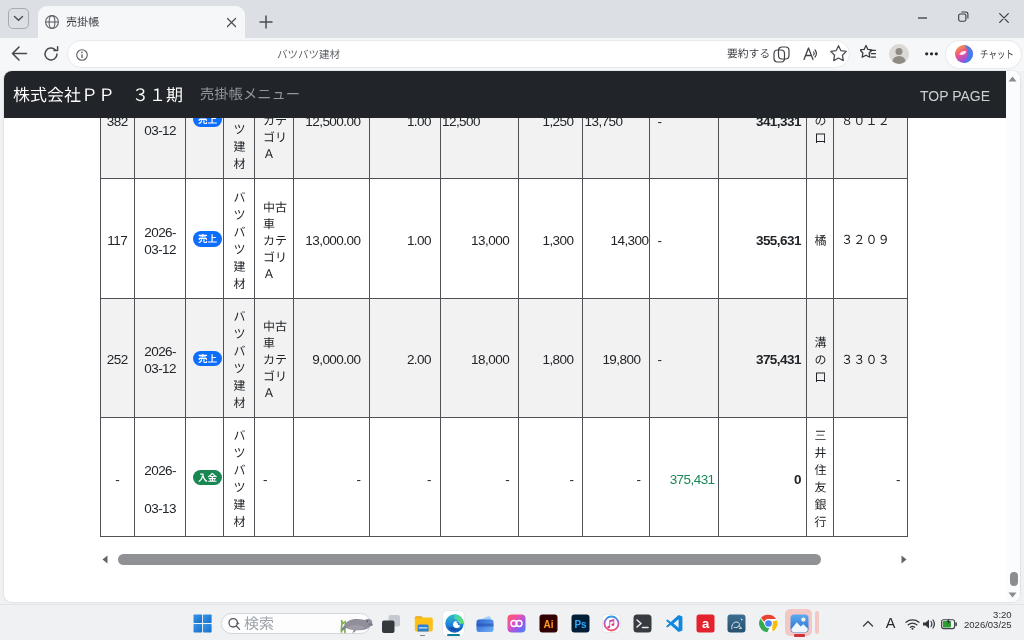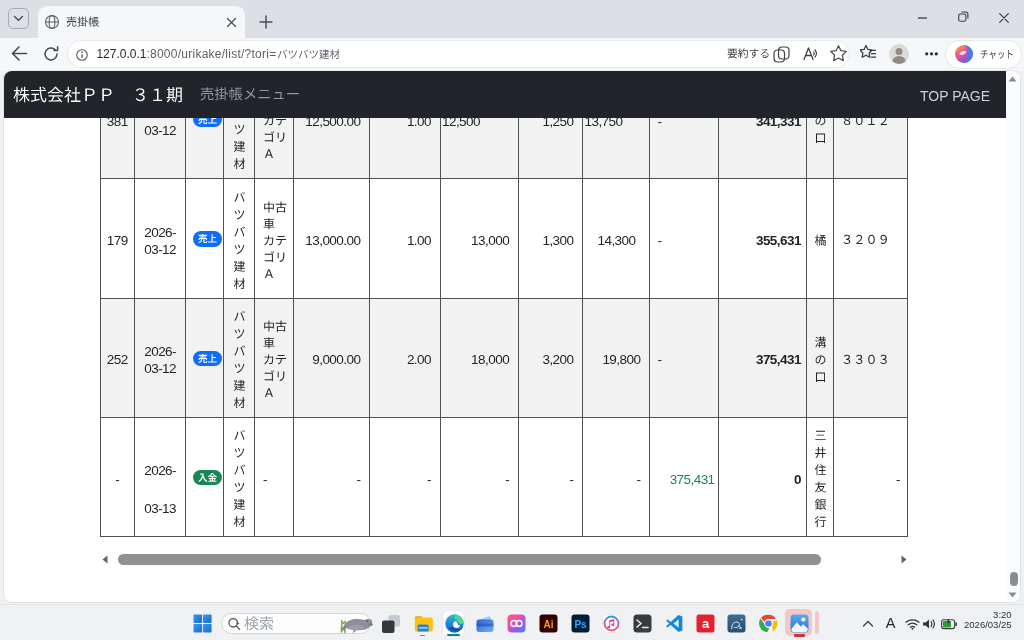--- a/index.html
+++ b/index.html
@@ -64,21 +64,20 @@
           </svg>
         </div>
         <div class="a" style="left:67px;top:40px;width:783px;height:28px;background:#fff;border:1px solid #e7e9ec;border-radius:14.5px;box-sizing:border-box"></div>
         <div class="a" style="left:76px;top:48.5px;width:12px;height:12px">
           <svg width="12" height="12" fill="none">
             <circle cx="6" cy="6" r="5.3" stroke="#5a5e63" stroke-width="1.1"></circle>
             <path d="M6 5.2 V9" stroke="#5a5e63" stroke-width="1.3"></path>
             <circle cx="6" cy="3.4" r="0.8" fill="#5a5e63"></circle>
           </svg>
         </div>
-        <div class="a" style="left:96.4px;top:40px;height:28px;line-height:28px;font-size:12px;white-space:nowrap"><span style="color:#1f2226">127.0.0.1</span><span style="color:#5b5f64;letter-spacing:0.25px">:8000/urikake/list/?tori=</span></div>
         <div class="a" style="left:277.0px;top:46.7px;width:64px;height:14px">
           <svg width="63.5" height="14.5" viewBox="0 0 63.5 14.5">
             <path d="M8.0 2.9 7.5 3.2C7.8 3.6 8.1 4.2 8.3 4.6L8.9 4.4C8.7 3.9 8.3 3.3 8.0 2.9ZM9.2 2.5 8.6 2.7C8.9 3.1 9.3 3.7 9.5 4.2L10.1 3.9C9.9 3.5 9.5 2.9 9.2 2.5ZM2.3 7.9C1.9 8.8 1.3 9.9 0.7 10.8L1.6 11.2C2.2 10.3 2.7 9.3 3.1 8.3C3.5 7.2 3.9 5.7 4.1 5.0C4.1 4.8 4.2 4.5 4.3 4.2L3.3 4.0C3.2 5.3 2.7 6.9 2.3 7.9ZM7.5 7.5C7.9 8.7 8.4 10.1 8.6 11.2L9.6 10.8C9.3 9.9 8.7 8.3 8.3 7.3C7.9 6.1 7.2 4.7 6.8 3.9L5.9 4.2C6.4 5.0 7.0 6.5 7.5 7.5Z M15.3 3.2 14.5 3.5C14.7 4.0 15.3 5.7 15.5 6.2L16.3 6.0C16.1 5.4 15.5 3.7 15.3 3.2ZM20.0 3.9 19.0 3.6C18.8 5.2 18.1 6.9 17.3 7.9C16.2 9.3 14.7 10.3 13.2 10.7L13.9 11.4C15.4 10.9 16.9 9.8 18.0 8.4C18.9 7.3 19.4 5.8 19.8 4.5C19.8 4.3 19.9 4.1 20.0 3.9ZM12.4 3.8 11.5 4.1C11.8 4.6 12.5 6.4 12.7 7.0L13.5 6.7C13.3 6.0 12.6 4.4 12.4 3.8Z M29.0 2.9 28.5 3.2C28.8 3.6 29.1 4.2 29.3 4.6L29.9 4.4C29.7 3.9 29.3 3.3 29.0 2.9ZM30.2 2.5 29.6 2.7C29.9 3.1 30.3 3.7 30.5 4.2L31.1 3.9C30.9 3.5 30.5 2.9 30.2 2.5ZM23.3 7.9C22.9 8.8 22.3 9.9 21.7 10.8L22.6 11.2C23.2 10.3 23.7 9.3 24.1 8.3C24.5 7.2 24.9 5.7 25.1 5.0C25.1 4.8 25.2 4.5 25.3 4.2L24.3 4.0C24.2 5.3 23.7 6.9 23.3 7.9ZM28.5 7.5C28.9 8.7 29.4 10.1 29.6 11.2L30.6 10.8C30.3 9.9 29.7 8.3 29.3 7.3C28.9 6.1 28.2 4.7 27.8 3.9L26.9 4.2C27.4 5.0 28.0 6.5 28.5 7.5Z M36.3 3.2 35.5 3.5C35.7 4.0 36.3 5.7 36.5 6.2L37.3 6.0C37.1 5.4 36.5 3.7 36.3 3.2ZM41.0 3.9 40.0 3.6C39.8 5.2 39.1 6.9 38.3 7.9C37.2 9.3 35.7 10.3 34.2 10.7L34.9 11.4C36.4 10.9 37.9 9.8 39.0 8.4C39.9 7.3 40.4 5.8 40.8 4.5C40.8 4.3 40.9 4.1 41.0 3.9ZM33.4 3.8 32.5 4.1C32.8 4.6 33.5 6.4 33.7 7.0L34.5 6.7C34.3 6.0 33.6 4.4 33.4 3.8Z M46.1 3.1V3.7H48.2V4.5H45.3V5.1H48.2V5.9H46.0V6.6H48.2V7.3H45.9V7.9H48.2V8.8H45.4V9.4H48.2V10.5H49.0V9.4H51.9V8.8H49.0V7.9H51.4V7.3H49.0V6.6H51.3V5.1H52.1V4.5H51.3V3.1H49.0V2.4H48.2V3.1ZM49.0 5.1H50.5V5.9H49.0ZM49.0 4.5V3.7H50.5V4.5ZM43.4 7.5 42.8 7.7C43.1 8.6 43.4 9.3 43.8 9.8C43.4 10.5 42.9 11.0 42.4 11.4C42.5 11.5 42.8 11.8 42.9 12.0C43.5 11.6 43.9 11.1 44.3 10.4C45.4 11.4 47.0 11.7 48.9 11.7H51.8C51.9 11.4 52.0 11.1 52.2 10.9C51.6 10.9 49.3 10.9 48.9 10.9C47.1 10.9 45.7 10.7 44.7 9.7C45.1 8.7 45.4 7.5 45.5 6.0L45.1 5.9L45.0 5.9H43.9C44.4 4.9 44.9 3.9 45.2 3.1L44.7 2.9L44.5 2.9H42.4V3.7H44.2C43.7 4.6 43.1 5.9 42.6 6.9L43.3 7.1L43.5 6.6H44.7C44.6 7.6 44.4 8.4 44.1 9.1C43.8 8.6 43.6 8.1 43.4 7.5Z M60.7 2.3V4.5H57.5V5.3H60.4C59.6 7.0 58.2 8.7 56.9 9.6C57.1 9.8 57.3 10.1 57.5 10.3C58.6 9.4 59.8 7.9 60.7 6.4V10.9C60.7 11.1 60.6 11.1 60.4 11.1C60.2 11.1 59.5 11.1 58.8 11.1C58.9 11.3 59.1 11.7 59.1 11.9C60.0 11.9 60.6 11.9 61.0 11.8C61.3 11.6 61.5 11.4 61.5 10.9V5.3H62.6V4.5H61.5V2.3ZM54.9 2.3V4.5H53.1V5.3H54.8C54.4 6.8 53.6 8.4 52.8 9.3C52.9 9.5 53.1 9.8 53.2 10.0C53.8 9.3 54.4 8.1 54.9 6.8V11.9H55.7V6.5C56.1 7.1 56.7 7.8 56.9 8.2L57.4 7.5C57.1 7.2 56.0 6.0 55.7 5.6V5.3H57.1V4.5H55.7V2.3Z" fill="#5b5f64"></path>
           </svg>
         </div>
         <div class="a" style="left:727.0px;top:46.2px;width:44px;height:15px">
           <svg width="43.7" height="14.9" viewBox="0 0 43.7 14.9">
             <path d="M1.3 4.4V7.2H4.1L3.5 8.2H0.5V8.9H3.0C2.6 9.5 2.2 10.1 1.9 10.5L2.6 10.7L2.9 10.4C3.5 10.6 4.2 10.7 4.8 10.9C3.7 11.2 2.4 11.5 0.6 11.5C0.8 11.7 0.9 12.0 1.0 12.3C3.1 12.1 4.8 11.8 6.0 11.2C7.4 11.5 8.6 11.9 9.5 12.3L10.0 11.6C9.1 11.3 8.0 11.0 6.8 10.6C7.4 10.2 7.9 9.6 8.2 8.9H10.3V8.2H4.4L5.0 7.3L4.7 7.2H9.6V4.4H7.0V3.5H10.0V2.8H0.7V3.5H3.7V4.4ZM4.0 8.9H7.3C6.9 9.5 6.4 10.0 5.8 10.4C5.0 10.2 4.1 10.0 3.3 9.9ZM4.5 3.5H6.2V4.4H4.5ZM2.1 5.1H3.7V6.6H2.1ZM4.5 5.1H6.2V6.6H4.5ZM7.0 5.1H8.8V6.6H7.0Z M16.3 7.0C16.9 7.7 17.6 8.8 17.8 9.5L18.5 9.1C18.3 8.4 17.6 7.4 17.0 6.6ZM14.1 8.7C14.4 9.3 14.7 10.2 14.8 10.8L15.5 10.5C15.4 10.0 15.1 9.1 14.8 8.5ZM11.8 8.5C11.7 9.5 11.4 10.4 11.1 11.1C11.3 11.1 11.6 11.3 11.7 11.4C12.1 10.7 12.3 9.7 12.5 8.6ZM16.8 2.3C16.4 3.8 15.7 5.2 14.9 6.1C15.1 6.2 15.4 6.4 15.6 6.6C15.9 6.2 16.3 5.6 16.6 5.0H20.1C20.0 9.3 19.8 10.9 19.4 11.3C19.3 11.4 19.2 11.5 19.0 11.5C18.7 11.5 18.0 11.5 17.3 11.4C17.5 11.6 17.6 12.0 17.6 12.2C18.2 12.3 18.9 12.3 19.3 12.2C19.7 12.2 19.9 12.1 20.1 11.8C20.6 11.3 20.8 9.6 20.9 4.7C21.0 4.6 21.0 4.3 21.0 4.3H17.0C17.2 3.7 17.4 3.1 17.6 2.5ZM11.2 7.2 11.3 7.9 13.0 7.8V12.3H13.8V7.7L14.7 7.7C14.8 7.9 14.9 8.1 14.9 8.3L15.6 8.0C15.4 7.4 14.9 6.5 14.5 5.8L13.9 6.1C14.1 6.4 14.2 6.7 14.4 7.0L12.7 7.1C13.4 6.2 14.3 4.9 14.9 3.9L14.2 3.6C13.9 4.1 13.5 4.9 13.0 5.5C12.9 5.3 12.6 5.0 12.4 4.8C12.8 4.2 13.3 3.3 13.6 2.6L12.9 2.3C12.7 2.9 12.3 3.7 11.9 4.4L11.6 4.1L11.2 4.6C11.7 5.1 12.3 5.7 12.6 6.2C12.4 6.5 12.1 6.9 11.9 7.1Z M27.7 7.4C27.8 8.4 27.4 8.9 26.8 8.9C26.2 8.9 25.7 8.5 25.7 7.8C25.7 7.1 26.2 6.7 26.8 6.7C27.2 6.7 27.6 6.9 27.7 7.4ZM22.6 4.3 22.7 5.2C24.0 5.1 25.8 5.0 27.5 5.0L27.5 6.1C27.3 6.0 27.0 6.0 26.8 6.0C25.7 6.0 24.9 6.8 24.9 7.8C24.9 9.0 25.7 9.7 26.6 9.7C27.0 9.7 27.3 9.6 27.6 9.4C27.2 10.3 26.2 10.9 24.7 11.3L25.4 12.0C28.0 11.2 28.7 9.6 28.7 8.1C28.7 7.6 28.6 7.1 28.3 6.8L28.3 5.0H28.5C30.0 5.0 31.0 5.0 31.6 5.0L31.6 4.2C31.1 4.2 29.8 4.2 28.5 4.2H28.3L28.3 3.5C28.3 3.4 28.4 3.0 28.4 2.8H27.4C27.4 2.9 27.4 3.2 27.5 3.5L27.5 4.2C25.9 4.3 23.8 4.3 22.6 4.3Z M38.7 11.0C38.4 11.1 38.1 11.1 37.8 11.1C36.9 11.1 36.4 10.8 36.4 10.3C36.4 9.9 36.7 9.6 37.2 9.6C38.0 9.6 38.6 10.2 38.7 11.0ZM35.0 3.4 35.0 4.3C35.2 4.3 35.5 4.3 35.7 4.3C36.3 4.2 38.4 4.1 39.0 4.1C38.5 4.6 37.1 5.7 36.5 6.2C35.9 6.8 34.5 7.9 33.6 8.7L34.2 9.3C35.6 7.9 36.6 7.1 38.4 7.1C39.8 7.1 40.8 7.9 40.8 9.0C40.8 9.9 40.3 10.5 39.4 10.8C39.3 9.8 38.6 8.9 37.2 8.9C36.2 8.9 35.6 9.6 35.6 10.3C35.6 11.2 36.5 11.9 37.9 11.9C40.2 11.9 41.6 10.7 41.6 9.0C41.6 7.5 40.4 6.5 38.6 6.5C38.1 6.5 37.6 6.5 37.1 6.7C37.9 6.0 39.4 4.7 39.9 4.3C40.1 4.2 40.3 4.0 40.5 3.9L40.0 3.3C39.9 3.3 39.8 3.3 39.4 3.3C38.9 3.4 36.3 3.5 35.7 3.5C35.5 3.5 35.2 3.5 35.0 3.4Z" fill="#3b3e43"></path>
           </svg>
         </div>
@@ -157,21 +156,21 @@
       <div class="a" style="left:578.0px;top:-11.5px;width:1px;height:477.3px;background:#4e5256"></div>
       <div class="a" style="left:644.9px;top:-11.5px;width:1px;height:477.3px;background:#4e5256"></div>
       <div class="a" style="left:713.6px;top:-11.5px;width:1px;height:477.3px;background:#4e5256"></div>
       <div class="a" style="left:802.4px;top:-11.5px;width:1px;height:477.3px;background:#4e5256"></div>
       <div class="a" style="left:829.2px;top:-11.5px;width:1px;height:477.3px;background:#4e5256"></div>
       <div class="a" style="left:903.0px;top:-11.5px;width:1px;height:477.3px;background:#4e5256"></div>
       <div class="a" style="left:96.0px;top:107.4px;width:808.0px;height:1px;background:#4e5256"></div>
       <div class="a" style="left:96.0px;top:226.9px;width:808.0px;height:1px;background:#4e5256"></div>
       <div class="a" style="left:96.0px;top:345.7px;width:808.0px;height:1px;background:#4e5256"></div>
       <div class="a" style="left:96.0px;top:465.3px;width:808.0px;height:1px;background:#4e5256"></div>
-      <div class="a" style="left:98.0px;top:41.8px;width:30.6px;text-align:center;font-size:13.5px;line-height:18px;color:#212529;letter-spacing:-0.55px">381</div>
+      <div class="a" style="left:98.0px;top:41.8px;width:30.6px;text-align:center;font-size:13.5px;line-height:18px;color:#212529;letter-spacing:-0.55px">382</div>
       <div class="a" style="left:131.6px;top:33.1px;width:49.1px;text-align:center;font-size:13.5px;line-height:18px;color:#212529;letter-spacing:-0.55px">2026-</div>
       <div class="a" style="left:131.6px;top:50.5px;width:49.1px;text-align:center;font-size:13.5px;line-height:18px;color:#212529;letter-spacing:-0.55px">03-12</div>
       <div class="a" style="left:189.2px;top:40.9px;width:29.3px;height:15.6px;border-radius:8px;background:#0d6efd"></div>
       <div class="a" style="left:194.0px;top:42.0px;width:20px;height:13px">
         <svg width="19.7" height="13.2" viewBox="0 0 19.7 13.2">
           <path d="M0.7 6.0V8.0H1.8V7.0H7.8V8.0H8.9V6.0ZM5.3 7.3V9.6C5.3 10.6 5.6 10.9 6.7 10.9C6.9 10.9 7.7 10.9 7.9 10.9C8.9 10.9 9.2 10.6 9.3 9.2C9.0 9.1 8.5 9.0 8.2 8.8C8.2 9.8 8.2 9.9 7.8 9.9C7.6 9.9 7.0 9.9 6.9 9.9C6.5 9.9 6.5 9.9 6.5 9.6V7.3ZM2.9 7.3C2.8 8.8 2.6 9.6 0.3 10.1C0.5 10.3 0.8 10.8 0.9 11.1C3.6 10.5 4.0 9.2 4.1 7.3ZM4.2 2.1V2.8H0.6V3.9H4.2V4.5H1.5V5.5H8.2V4.5H5.4V3.9H9.1V2.8H5.4V2.1Z M13.5 2.2V9.4H10.0V10.6H18.8V9.4H14.7V6.1H18.1V4.9H14.7V2.2Z" fill="#ffffff"></path>
         </svg>
       </div>
       <div class="a" style="left:228.9px;top:-2.0px;width:13px;height:103px">
         <svg width="13.0" height="103.1" viewBox="0 0 13.0 103.1">
@@ -193,21 +192,21 @@
       <div class="a" style="left:809.8px;top:24.0px;width:13px;height:51px">
         <svg width="13.0" height="51.2" viewBox="0 0 13.0 51.2">
           <path d="M1.6 3.4C2.3 3.7 3.2 4.3 3.6 4.8L4.2 4.0C3.7 3.6 2.8 3.1 2.1 2.7ZM1.0 6.6C1.7 6.9 2.6 7.5 3.0 7.9L3.5 7.1C3.1 6.7 2.2 6.2 1.5 5.9ZM1.3 13.0 2.1 13.5C2.7 12.4 3.4 10.9 4.0 9.6L3.3 9.0C2.7 10.4 1.9 12.0 1.3 13.0ZM4.9 7.9V11.0H3.8V11.7H4.9V13.6H5.8V11.7H10.2V12.7C10.2 12.9 10.2 12.9 10.0 12.9C9.8 12.9 9.2 12.9 8.6 12.9C8.7 13.1 8.8 13.4 8.9 13.6C9.7 13.6 10.3 13.6 10.7 13.5C11.0 13.4 11.1 13.2 11.1 12.7V11.7H12.1V11.0H11.1V7.9H8.3V7.3H12.0V6.5H9.8V5.7H11.4V5.0H9.8V4.3H11.6V3.6H9.8V2.6H9.0V3.6H7.0V2.6H6.1V3.6H4.4V4.3H6.1V5.0H4.7V5.7H6.1V6.5H4.0V7.3H7.5V7.9ZM7.0 4.3H9.0V5.0H7.0ZM7.0 6.5V5.7H9.0V6.5ZM7.5 11.0H5.8V10.1H7.5ZM8.3 11.0V10.1H10.2V11.0ZM7.5 9.4H5.8V8.6H7.5ZM8.3 9.4V8.6H10.2V9.4Z M6.2 22.3C6.1 23.4 5.8 24.5 5.5 25.5C4.9 27.6 4.3 28.4 3.7 28.4C3.2 28.4 2.5 27.7 2.5 26.2C2.5 24.6 3.9 22.6 6.2 22.3ZM7.2 22.3C9.2 22.5 10.4 24.0 10.4 25.8C10.4 27.8 8.9 29.0 7.4 29.3C7.1 29.4 6.7 29.4 6.3 29.5L6.9 30.4C9.7 30.0 11.4 28.3 11.4 25.8C11.4 23.4 9.6 21.4 6.8 21.4C3.9 21.4 1.6 23.7 1.6 26.3C1.6 28.2 2.6 29.5 3.7 29.5C4.8 29.5 5.8 28.2 6.5 25.7C6.8 24.6 7.1 23.4 7.2 22.3Z M2.0 38.5V48.0H3.0V46.9H10.1V47.9H11.0V38.5ZM3.0 46.0V39.4H10.1V46.0Z" fill="#212529"></path>
         </svg>
       </div>
       <div class="a" style="left:836.8px;top:40.9px;width:49px;height:17px">
         <svg width="49.3" height="16.8" viewBox="0 0 49.3 16.8">
           <path d="M6.1 13.0C8.2 13.0 9.3 12.0 9.3 10.7C9.3 9.7 8.8 9.0 7.6 8.4V8.4C8.6 7.7 9.0 7.0 9.0 6.1C9.0 4.8 7.9 3.8 6.1 3.8C4.4 3.8 3.2 4.8 3.2 6.1C3.2 7.0 3.7 7.7 4.6 8.1V8.2C3.5 8.7 2.9 9.5 2.9 10.6C2.9 12.0 4.1 13.0 6.1 13.0ZM6.9 8.1C5.5 7.7 4.3 7.3 4.3 6.1C4.3 5.3 5.0 4.6 6.1 4.6C7.3 4.6 8.0 5.4 8.0 6.2C8.0 6.9 7.8 7.4 6.9 8.1ZM6.2 12.2C4.8 12.2 3.9 11.5 3.9 10.5C3.9 9.7 4.4 9.1 5.3 8.5C6.9 9.0 8.2 9.5 8.2 10.6C8.2 11.5 7.5 12.2 6.2 12.2Z M18.3 13.0C20.3 13.0 21.6 11.4 21.6 8.4C21.6 5.3 20.3 3.8 18.3 3.8C16.3 3.8 15.0 5.3 15.0 8.4C15.0 11.4 16.3 13.0 18.3 13.0ZM18.3 12.1C17.0 12.1 16.1 11.0 16.1 8.4C16.1 5.7 17.0 4.7 18.3 4.7C19.6 4.7 20.5 5.7 20.5 8.4C20.5 11.0 19.6 12.1 18.3 12.1Z M27.4 12.9H33.8V12.0H31.2V3.9H30.4C29.8 4.3 29.1 4.4 28.1 4.6V5.3H30.1V12.0H27.4Z M39.6 12.9H45.9V11.9H42.8C42.3 11.9 41.9 12.0 41.4 12.0C43.7 10.1 45.5 8.3 45.5 6.5C45.5 4.8 44.3 3.8 42.6 3.8C41.3 3.8 40.3 4.4 39.4 5.4L40.1 6.0C40.8 5.2 41.6 4.7 42.5 4.7C43.7 4.7 44.4 5.5 44.4 6.5C44.4 8.1 42.4 10.0 39.6 12.3Z" fill="#212529"></path>
         </svg>
       </div>
-      <div class="a" style="left:98.0px;top:161.2px;width:30.6px;text-align:center;font-size:13.5px;line-height:18px;color:#212529;letter-spacing:-0.55px">179</div>
+      <div class="a" style="left:98.0px;top:161.2px;width:30.6px;text-align:center;font-size:13.5px;line-height:18px;color:#212529;letter-spacing:-0.55px">117</div>
       <div class="a" style="left:131.6px;top:152.6px;width:49.1px;text-align:center;font-size:13.5px;line-height:18px;color:#212529;letter-spacing:-0.55px">2026-</div>
       <div class="a" style="left:131.6px;top:169.9px;width:49.1px;text-align:center;font-size:13.5px;line-height:18px;color:#212529;letter-spacing:-0.55px">03-12</div>
       <div class="a" style="left:189.2px;top:160.3px;width:29.3px;height:15.6px;border-radius:8px;background:#0d6efd"></div>
       <div class="a" style="left:194.0px;top:161.4px;width:20px;height:13px">
         <svg width="19.7" height="13.2" viewBox="0 0 19.7 13.2">
           <path d="M0.7 6.0V8.0H1.8V7.0H7.8V8.0H8.9V6.0ZM5.3 7.3V9.6C5.3 10.6 5.6 10.9 6.7 10.9C6.9 10.9 7.7 10.9 7.9 10.9C8.9 10.9 9.2 10.6 9.3 9.2C9.0 9.1 8.5 9.0 8.2 8.8C8.2 9.8 8.2 9.9 7.8 9.9C7.6 9.9 7.0 9.9 6.9 9.9C6.5 9.9 6.5 9.9 6.5 9.6V7.3ZM2.9 7.3C2.8 8.8 2.6 9.6 0.3 10.1C0.5 10.3 0.8 10.8 0.9 11.1C3.6 10.5 4.0 9.2 4.1 7.3ZM4.2 2.1V2.8H0.6V3.9H4.2V4.5H1.5V5.5H8.2V4.5H5.4V3.9H9.1V2.8H5.4V2.1Z M13.5 2.2V9.4H10.0V10.6H18.8V9.4H14.7V6.1H18.1V4.9H14.7V2.2Z" fill="#ffffff"></path>
         </svg>
       </div>
       <div class="a" style="left:228.9px;top:117.5px;width:13px;height:103px">
         <svg width="13.0" height="103.1" viewBox="0 0 13.0 103.1">
@@ -216,21 +215,21 @@
       </div>
       <div class="a" style="left:258.9px;top:127.6px;width:25px;height:83px">
         <svg width="25.0" height="83.0" viewBox="0 0 25.0 83.0">
           <path d="M5.5 2.6V4.8H1.2V10.5H2.1V9.7H5.5V13.6H6.4V9.7H9.9V10.4H10.8V4.8H6.4V2.6ZM2.1 8.8V5.6H5.5V8.8ZM9.9 8.8H6.4V5.6H9.9Z M13.9 8.3V13.7H14.9V13.0H21.1V13.6H22.1V8.3H18.5V5.7H23.4V4.8H18.5V2.6H17.5V4.8H12.6V5.7H17.5V8.3ZM14.9 12.2V9.1H21.1V12.2Z M1.9 22.0V26.7H5.5V27.7H0.6V28.5H5.5V30.3H6.4V28.5H11.4V27.7H6.4V26.7H10.2V22.0H6.4V21.1H11.0V20.3H6.4V19.2H5.5V20.3H1.0V21.1H5.5V22.0ZM2.8 24.7H5.5V26.0H2.8ZM6.4 24.7H9.3V26.0H6.4ZM2.8 22.8H5.5V24.0H2.8ZM6.4 22.8H9.3V24.0H6.4Z M10.3 39.0 9.6 38.6C9.4 38.7 9.1 38.7 8.8 38.7H6.0C6.0 38.3 6.0 37.9 6.0 37.4C6.0 37.2 6.1 36.7 6.1 36.5H5.0C5.0 36.7 5.1 37.2 5.1 37.5C5.1 37.9 5.0 38.3 5.0 38.7H2.9C2.4 38.7 1.9 38.7 1.5 38.6V39.6C1.9 39.6 2.4 39.6 2.9 39.6H4.9C4.6 42.0 3.7 43.5 2.5 44.6C2.2 45.0 1.7 45.3 1.3 45.5L2.2 46.2C4.2 44.8 5.4 43.0 5.9 39.6H9.2C9.2 40.9 9.1 43.8 8.6 44.7C8.5 45.0 8.3 45.1 7.9 45.1C7.4 45.1 6.8 45.1 6.1 45.0L6.3 46.0C6.9 46.0 7.6 46.1 8.2 46.1C8.8 46.1 9.2 45.8 9.5 45.3C10.0 44.2 10.2 40.7 10.2 39.5C10.2 39.4 10.2 39.2 10.3 39.0Z M14.6 37.0V38.0C14.9 38.0 15.3 38.0 15.7 38.0C16.4 38.0 19.9 38.0 20.5 38.0C20.9 38.0 21.3 38.0 21.6 38.0V37.0C21.3 37.1 20.9 37.1 20.5 37.1C19.9 37.1 16.4 37.1 15.7 37.1C15.3 37.1 14.9 37.1 14.6 37.0ZM13.1 40.0V41.0C13.5 41.0 13.8 41.0 14.2 41.0H17.8C17.7 42.1 17.6 43.1 17.1 44.0C16.6 44.7 15.8 45.4 14.8 45.8L15.7 46.5C16.7 45.9 17.6 45.1 18.1 44.3C18.6 43.4 18.7 42.3 18.8 41.0H22.0C22.3 41.0 22.7 41.0 23.0 41.0V40.0C22.7 40.1 22.3 40.1 22.0 40.1C21.4 40.1 14.9 40.1 14.2 40.1C13.8 40.1 13.5 40.1 13.1 40.0Z M8.8 52.6 8.2 52.9C8.5 53.3 8.9 54.0 9.1 54.5L9.8 54.2C9.5 53.7 9.1 53.0 8.8 52.6ZM10.3 52.3 9.7 52.5C10.0 52.9 10.4 53.6 10.6 54.1L11.3 53.8C11.1 53.4 10.6 52.7 10.3 52.3ZM1.7 61.3V62.3C2.0 62.3 2.5 62.3 3.0 62.3H8.9L8.9 63.0H10.0C9.9 62.8 9.9 62.2 9.9 61.8V55.6C9.9 55.3 9.9 55.0 9.9 54.7C9.7 54.7 9.3 54.7 9.0 54.7H3.1C2.8 54.7 2.2 54.7 1.8 54.6V55.7C2.1 55.7 2.7 55.7 3.2 55.7H8.9V61.3H3.0C2.5 61.3 2.0 61.3 1.7 61.3Z M21.3 53.4H20.2C20.2 53.7 20.2 54.0 20.2 54.4C20.2 54.9 20.2 55.9 20.2 56.3C20.2 58.6 20.1 59.6 19.2 60.6C18.5 61.4 17.5 61.9 16.4 62.2L17.2 63.0C18.0 62.7 19.2 62.2 20.0 61.2C20.9 60.2 21.3 59.3 21.3 56.4C21.3 55.9 21.3 54.9 21.3 54.4C21.3 54.0 21.3 53.7 21.3 53.4ZM15.7 53.5H14.7C14.7 53.7 14.7 54.1 14.7 54.4C14.7 54.7 14.7 57.8 14.7 58.3C14.7 58.7 14.7 59.1 14.6 59.3H15.7C15.7 59.1 15.7 58.7 15.7 58.4C15.7 57.9 15.7 54.7 15.7 54.4C15.7 54.1 15.7 53.7 15.7 53.5Z M1.9 79.1H3.0L4.0 76.4H7.8L8.8 79.1H10.0L6.6 70.3H5.2ZM4.3 75.5 4.8 74.1C5.2 73.2 5.6 72.2 5.9 71.2H5.9C6.3 72.2 6.6 73.1 7.0 74.1L7.5 75.5Z" fill="#212529"></path>
         </svg>
       </div>
       <div class="a" style="left:291.1px;top:161.2px;width:65.3px;text-align:right;font-size:13.5px;line-height:18px;color:#212529;letter-spacing:-0.55px">13,000.00</div>
       <div class="a" style="left:367.4px;top:161.2px;width:59.6px;text-align:right;font-size:13.5px;line-height:18px;color:#212529;letter-spacing:-0.55px">1.00</div>
       <div class="a" style="left:438.0px;top:161.2px;width:67.1px;text-align:right;font-size:13.5px;line-height:18px;color:#212529;letter-spacing:-0.55px">13,000</div>
       <div class="a" style="left:516.1px;top:161.2px;width:53.4px;text-align:right;font-size:13.5px;line-height:18px;color:#212529;letter-spacing:-0.55px">1,300</div>
-      <div class="a" style="left:580.5px;top:161.2px;width:64px;text-align:center;font-size:13.5px;line-height:18px;color:#212529;letter-spacing:-0.55px">14,300</div>
+      <div class="a" style="left:580.5px;top:161.2px;width:64px;text-align:right;font-size:13.5px;line-height:18px;color:#212529;letter-spacing:-0.55px">14,300</div>
       <div class="a" style="left:653.4px;top:161.2px;width:20.0px;text-align:left;font-size:13.5px;line-height:18px;color:#212529;letter-spacing:-0.55px">-</div>
       <div class="a" style="left:716.1px;top:161.2px;width:80.8px;text-align:right;font-size:13.5px;line-height:18px;color:#212529;font-weight:bold;letter-spacing:-0.55px">355,631</div>
       <div class="a" style="left:809.8px;top:160.8px;width:13px;height:17px">
         <svg width="13.0" height="16.6" viewBox="0 0 13.0 16.6">
           <path d="M6.6 4.5C7.3 4.6 8.2 4.9 8.9 5.1H5.2V5.8H7.4C6.7 6.4 5.7 7.0 4.9 7.3C5.0 7.4 5.3 7.7 5.4 7.9C6.4 7.4 7.6 6.6 8.3 5.9V7.3C8.3 7.4 8.3 7.4 8.1 7.4C8.0 7.5 7.6 7.5 7.0 7.4C7.1 7.6 7.3 7.9 7.3 8.1C8.0 8.1 8.5 8.1 8.8 8.0C9.1 7.9 9.1 7.7 9.1 7.3V5.8H10.8C10.6 6.2 10.3 6.6 10.1 6.9L10.7 7.2C11.1 6.7 11.6 6.0 11.9 5.3L11.4 5.1L11.2 5.1H10.1L10.2 4.9C10.0 4.8 9.7 4.7 9.4 4.6C10.0 4.3 10.7 3.8 11.2 3.4L10.7 3.0L10.5 3.0H5.8V3.7H9.7C9.3 4.0 8.9 4.2 8.5 4.4C8.0 4.3 7.5 4.1 7.1 4.0ZM7.0 10.7V13.2H7.7V12.8H10.0V10.7ZM7.7 11.3H9.4V12.2H7.7ZM10.8 8.9V9.7C10.8 9.7 10.8 9.7 10.6 9.7C10.5 9.7 9.9 9.7 9.8 9.7C9.5 9.7 9.5 9.7 9.5 9.5V8.9ZM5.3 8.2V13.7H6.1V10.2C6.2 10.3 6.4 10.6 6.4 10.7C7.6 10.4 7.9 9.9 8.0 8.9H8.8V9.5C8.8 10.2 9.0 10.3 9.7 10.3C9.8 10.3 10.6 10.3 10.7 10.3H10.8V12.8C10.8 12.9 10.8 12.9 10.7 12.9C10.6 13.0 10.1 13.0 9.7 12.9C9.8 13.1 9.9 13.5 10.0 13.7C10.6 13.7 11.0 13.7 11.3 13.5C11.6 13.4 11.7 13.2 11.7 12.8V8.2ZM6.1 10.2V8.9H7.3C7.2 9.7 7.0 10.0 6.1 10.2ZM2.7 2.6V5.2H1.1V6.1H2.6C2.3 7.7 1.6 9.6 0.9 10.6C1.0 10.8 1.2 11.2 1.3 11.4C1.9 10.6 2.3 9.4 2.7 8.1V13.6H3.5V8.0C3.9 8.6 4.3 9.4 4.5 9.7L5.0 9.1C4.7 8.8 3.9 7.4 3.5 7.0V6.1H4.9V5.2H3.5V2.6Z" fill="#212529"></path>
         </svg>
       </div>
       <div class="a" style="left:836.8px;top:160.3px;width:49px;height:17px">
         <svg width="49.3" height="16.8" viewBox="0 0 49.3 16.8">
           <path d="M6.1 13.0C7.8 13.0 9.2 12.1 9.2 10.5C9.2 9.3 8.3 8.4 7.2 8.2V8.2C8.3 7.9 8.9 7.1 8.9 6.0C8.9 4.7 7.8 3.8 6.0 3.8C4.8 3.8 3.8 4.3 2.9 5.2L3.5 5.8C4.2 5.1 5.1 4.7 6.0 4.7C7.2 4.7 7.8 5.3 7.8 6.2C7.8 7.0 7.0 7.8 5.0 7.8V8.7C7.2 8.7 8.1 9.4 8.1 10.5C8.1 11.5 7.2 12.1 6.0 12.1C4.8 12.1 3.9 11.6 3.2 10.8L2.7 11.5C3.3 12.4 4.4 13.0 6.1 13.0Z M15.2 12.9H21.5V11.9H18.4C17.9 11.9 17.5 12.0 17.0 12.0C19.3 10.1 21.1 8.3 21.1 6.5C21.1 4.8 19.9 3.8 18.2 3.8C16.9 3.8 15.9 4.4 15.0 5.4L15.7 6.0C16.4 5.2 17.2 4.7 18.1 4.7C19.3 4.7 20.0 5.5 20.0 6.5C20.0 8.1 18.0 10.0 15.2 12.3Z M30.5 13.0C32.5 13.0 33.8 11.4 33.8 8.4C33.8 5.3 32.5 3.8 30.5 3.8C28.5 3.8 27.2 5.3 27.2 8.4C27.2 11.4 28.5 13.0 30.5 13.0ZM30.5 12.1C29.2 12.1 28.3 11.0 28.3 8.4C28.3 5.7 29.2 4.7 30.5 4.7C31.8 4.7 32.7 5.7 32.7 8.4C32.7 11.0 31.8 12.1 30.5 12.1Z M42.4 3.8C40.8 3.8 39.5 4.9 39.5 6.8C39.5 8.7 40.8 9.5 42.3 9.5C43.4 9.5 44.1 9.0 44.8 8.3C44.7 11.2 43.3 12.1 42.1 12.1C41.3 12.1 40.8 11.9 40.3 11.3L39.6 12.0C40.2 12.6 41.0 13.0 42.2 13.0C44.0 13.0 45.9 11.6 45.9 8.0C45.9 5.0 44.3 3.8 42.4 3.8ZM44.7 7.3C44.2 8.1 43.4 8.7 42.5 8.7C41.4 8.7 40.6 8.0 40.6 6.8C40.6 5.4 41.3 4.7 42.4 4.7C43.6 4.7 44.6 5.5 44.7 7.3Z" fill="#212529"></path>
@@ -251,21 +250,21 @@
         </svg>
       </div>
       <div class="a" style="left:258.9px;top:246.7px;width:25px;height:83px">
         <svg width="25.0" height="83.0" viewBox="0 0 25.0 83.0">
           <path d="M5.5 2.6V4.8H1.2V10.5H2.1V9.7H5.5V13.6H6.4V9.7H9.9V10.4H10.8V4.8H6.4V2.6ZM2.1 8.8V5.6H5.5V8.8ZM9.9 8.8H6.4V5.6H9.9Z M13.9 8.3V13.7H14.9V13.0H21.1V13.6H22.1V8.3H18.5V5.7H23.4V4.8H18.5V2.6H17.5V4.8H12.6V5.7H17.5V8.3ZM14.9 12.2V9.1H21.1V12.2Z M1.9 22.0V26.7H5.5V27.7H0.6V28.5H5.5V30.3H6.4V28.5H11.4V27.7H6.4V26.7H10.2V22.0H6.4V21.1H11.0V20.3H6.4V19.2H5.5V20.3H1.0V21.1H5.5V22.0ZM2.8 24.7H5.5V26.0H2.8ZM6.4 24.7H9.3V26.0H6.4ZM2.8 22.8H5.5V24.0H2.8ZM6.4 22.8H9.3V24.0H6.4Z M10.3 39.0 9.6 38.6C9.4 38.7 9.1 38.7 8.8 38.7H6.0C6.0 38.3 6.0 37.9 6.0 37.4C6.0 37.2 6.1 36.7 6.1 36.5H5.0C5.0 36.7 5.1 37.2 5.1 37.5C5.1 37.9 5.0 38.3 5.0 38.7H2.9C2.4 38.7 1.9 38.7 1.5 38.6V39.6C1.9 39.6 2.4 39.6 2.9 39.6H4.9C4.6 42.0 3.7 43.5 2.5 44.6C2.2 45.0 1.7 45.3 1.3 45.5L2.2 46.2C4.2 44.8 5.4 43.0 5.9 39.6H9.2C9.2 40.9 9.1 43.8 8.6 44.7C8.5 45.0 8.3 45.1 7.9 45.1C7.4 45.1 6.8 45.1 6.1 45.0L6.3 46.0C6.9 46.0 7.6 46.1 8.2 46.1C8.8 46.1 9.2 45.8 9.5 45.3C10.0 44.2 10.2 40.7 10.2 39.5C10.2 39.4 10.2 39.2 10.3 39.0Z M14.6 37.0V38.0C14.9 38.0 15.3 38.0 15.7 38.0C16.4 38.0 19.9 38.0 20.5 38.0C20.9 38.0 21.3 38.0 21.6 38.0V37.0C21.3 37.1 20.9 37.1 20.5 37.1C19.9 37.1 16.4 37.1 15.7 37.1C15.3 37.1 14.9 37.1 14.6 37.0ZM13.1 40.0V41.0C13.5 41.0 13.8 41.0 14.2 41.0H17.8C17.7 42.1 17.6 43.1 17.1 44.0C16.6 44.7 15.8 45.4 14.8 45.8L15.7 46.5C16.7 45.9 17.6 45.1 18.1 44.3C18.6 43.4 18.7 42.3 18.8 41.0H22.0C22.3 41.0 22.7 41.0 23.0 41.0V40.0C22.7 40.1 22.3 40.1 22.0 40.1C21.4 40.1 14.9 40.1 14.2 40.1C13.8 40.1 13.5 40.1 13.1 40.0Z M8.8 52.6 8.2 52.9C8.5 53.3 8.9 54.0 9.1 54.5L9.8 54.2C9.5 53.7 9.1 53.0 8.8 52.6ZM10.3 52.3 9.7 52.5C10.0 52.9 10.4 53.6 10.6 54.1L11.3 53.8C11.1 53.4 10.6 52.7 10.3 52.3ZM1.7 61.3V62.3C2.0 62.3 2.5 62.3 3.0 62.3H8.9L8.9 63.0H10.0C9.9 62.8 9.9 62.2 9.9 61.8V55.6C9.9 55.3 9.9 55.0 9.9 54.7C9.7 54.7 9.3 54.7 9.0 54.7H3.1C2.8 54.7 2.2 54.7 1.8 54.6V55.7C2.1 55.7 2.7 55.7 3.2 55.7H8.9V61.3H3.0C2.5 61.3 2.0 61.3 1.7 61.3Z M21.3 53.4H20.2C20.2 53.7 20.2 54.0 20.2 54.4C20.2 54.9 20.2 55.9 20.2 56.3C20.2 58.6 20.1 59.6 19.2 60.6C18.5 61.4 17.5 61.9 16.4 62.2L17.2 63.0C18.0 62.7 19.2 62.2 20.0 61.2C20.9 60.2 21.3 59.3 21.3 56.4C21.3 55.9 21.3 54.9 21.3 54.4C21.3 54.0 21.3 53.7 21.3 53.4ZM15.7 53.5H14.7C14.7 53.7 14.7 54.1 14.7 54.4C14.7 54.7 14.7 57.8 14.7 58.3C14.7 58.7 14.7 59.1 14.6 59.3H15.7C15.7 59.1 15.7 58.7 15.7 58.4C15.7 57.9 15.7 54.7 15.7 54.4C15.7 54.1 15.7 53.7 15.7 53.5Z M1.9 79.1H3.0L4.0 76.4H7.8L8.8 79.1H10.0L6.6 70.3H5.2ZM4.3 75.5 4.8 74.1C5.2 73.2 5.6 72.2 5.9 71.2H5.9C6.3 72.2 6.6 73.1 7.0 74.1L7.5 75.5Z" fill="#212529"></path>
         </svg>
       </div>
       <div class="a" style="left:291.1px;top:280.4px;width:65.3px;text-align:right;font-size:13.5px;line-height:18px;color:#212529;letter-spacing:-0.55px">9,000.00</div>
       <div class="a" style="left:367.4px;top:280.4px;width:59.6px;text-align:right;font-size:13.5px;line-height:18px;color:#212529;letter-spacing:-0.55px">2.00</div>
       <div class="a" style="left:438.0px;top:280.4px;width:67.1px;text-align:right;font-size:13.5px;line-height:18px;color:#212529;letter-spacing:-0.55px">18,000</div>
-      <div class="a" style="left:516.1px;top:280.4px;width:53.4px;text-align:right;font-size:13.5px;line-height:18px;color:#212529;letter-spacing:-0.55px">3,200</div>
+      <div class="a" style="left:516.1px;top:280.4px;width:53.4px;text-align:right;font-size:13.5px;line-height:18px;color:#212529;letter-spacing:-0.55px">1,800</div>
       <div class="a" style="left:580.5px;top:280.4px;width:55.9px;text-align:right;font-size:13.5px;line-height:18px;color:#212529;letter-spacing:-0.55px">19,800</div>
       <div class="a" style="left:653.4px;top:280.4px;width:20.0px;text-align:left;font-size:13.5px;line-height:18px;color:#212529;letter-spacing:-0.55px">-</div>
       <div class="a" style="left:716.1px;top:280.4px;width:80.8px;text-align:right;font-size:13.5px;line-height:18px;color:#212529;font-weight:bold;letter-spacing:-0.55px">375,431</div>
       <div class="a" style="left:809.8px;top:262.6px;width:13px;height:51px">
         <svg width="13.0" height="51.2" viewBox="0 0 13.0 51.2">
           <path d="M1.6 3.4C2.3 3.7 3.2 4.3 3.6 4.8L4.2 4.0C3.7 3.6 2.8 3.1 2.1 2.7ZM1.0 6.6C1.7 6.9 2.6 7.5 3.0 7.9L3.5 7.1C3.1 6.7 2.2 6.2 1.5 5.9ZM1.3 13.0 2.1 13.5C2.7 12.4 3.4 10.9 4.0 9.6L3.3 9.0C2.7 10.4 1.9 12.0 1.3 13.0ZM4.9 7.9V11.0H3.8V11.7H4.9V13.6H5.8V11.7H10.2V12.7C10.2 12.9 10.2 12.9 10.0 12.9C9.8 12.9 9.2 12.9 8.6 12.9C8.7 13.1 8.8 13.4 8.9 13.6C9.7 13.6 10.3 13.6 10.7 13.5C11.0 13.4 11.1 13.2 11.1 12.7V11.7H12.1V11.0H11.1V7.9H8.3V7.3H12.0V6.5H9.8V5.7H11.4V5.0H9.8V4.3H11.6V3.6H9.8V2.6H9.0V3.6H7.0V2.6H6.1V3.6H4.4V4.3H6.1V5.0H4.7V5.7H6.1V6.5H4.0V7.3H7.5V7.9ZM7.0 4.3H9.0V5.0H7.0ZM7.0 6.5V5.7H9.0V6.5ZM7.5 11.0H5.8V10.1H7.5ZM8.3 11.0V10.1H10.2V11.0ZM7.5 9.4H5.8V8.6H7.5ZM8.3 9.4V8.6H10.2V9.4Z M6.2 22.3C6.1 23.4 5.8 24.5 5.5 25.5C4.9 27.6 4.3 28.4 3.7 28.4C3.2 28.4 2.5 27.7 2.5 26.2C2.5 24.6 3.9 22.6 6.2 22.3ZM7.2 22.3C9.2 22.5 10.4 24.0 10.4 25.8C10.4 27.8 8.9 29.0 7.4 29.3C7.1 29.4 6.7 29.4 6.3 29.5L6.9 30.4C9.7 30.0 11.4 28.3 11.4 25.8C11.4 23.4 9.6 21.4 6.8 21.4C3.9 21.4 1.6 23.7 1.6 26.3C1.6 28.2 2.6 29.5 3.7 29.5C4.8 29.5 5.8 28.2 6.5 25.7C6.8 24.6 7.1 23.4 7.2 22.3Z M2.0 38.5V48.0H3.0V46.9H10.1V47.9H11.0V38.5ZM3.0 46.0V39.4H10.1V46.0Z" fill="#212529"></path>
         </svg>
       </div>
       <div class="a" style="left:836.8px;top:279.5px;width:49px;height:17px">
         <svg width="49.3" height="16.8" viewBox="0 0 49.3 16.8">

